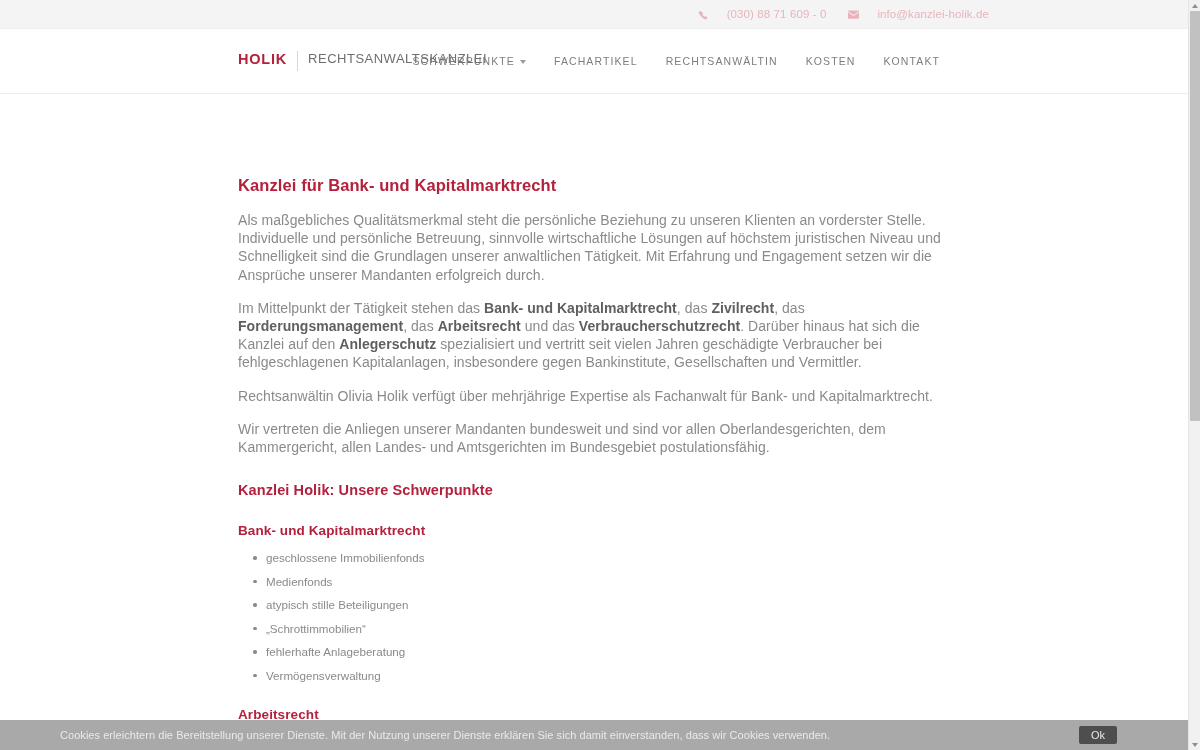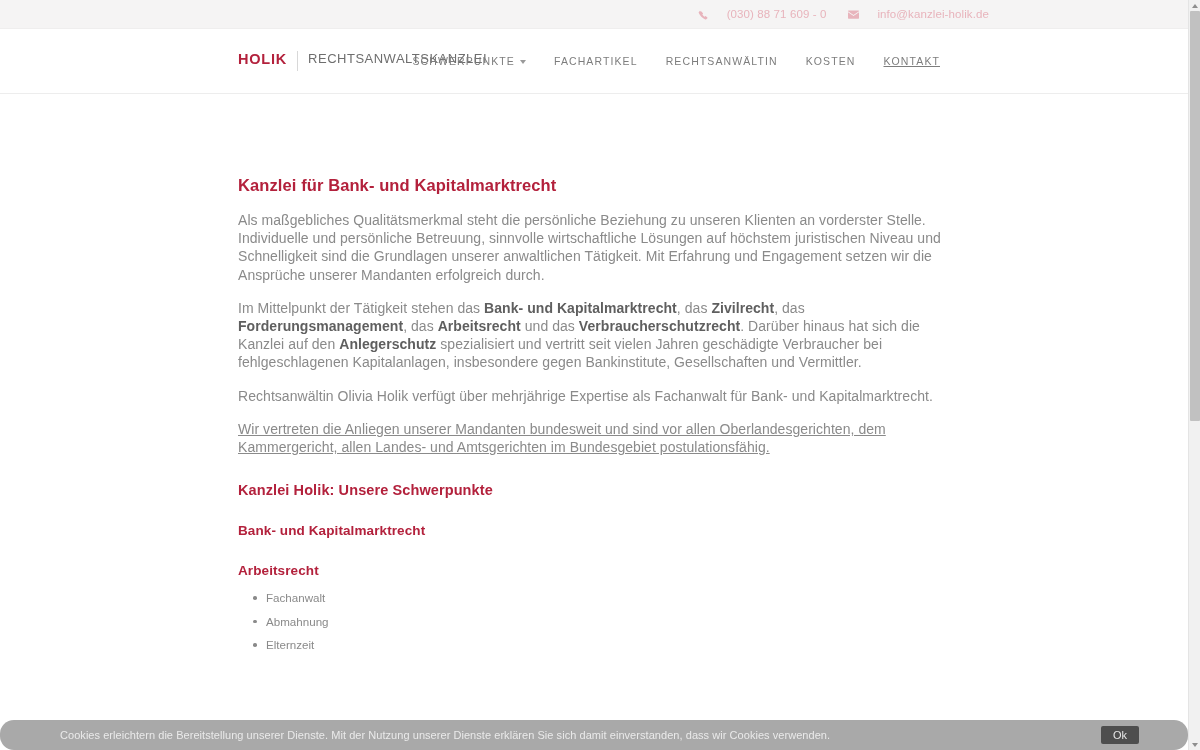--- a/index.html
+++ b/index.html
@@ -107,21 +107,21 @@
     font-size: 10.5px;
     color: #7d7d7d;
     letter-spacing: 1.1px;
     text-decoration: none;
     padding: 0 14px;
     display: flex;
     align-items: center;
     gap: 5px;
     white-space: nowrap;
   }
-  .nav-item:last-child { padding-right: 0; text-decoration: underline; }
+  .nav-item:last-child { padding-right: 0; }
   .caret {
     display: inline-block;
     width: 0; height: 0;
     border-left: 3.5px solid transparent;
     border-right: 3.5px solid transparent;
     border-top: 4px solid #9a9a9a;
     position: relative;
     top: 1px;
   }
 
@@ -157,21 +157,21 @@
   }
 
   p.body-text {
     font-size: 14px;
     line-height: 18.2px;
     color: #8a8a8a;
     margin: 0 0 15px 0;
     letter-spacing: 0.05px;
   }
   p.body-text b { color: #5f5f5f; font-weight: bold; }
-  p.body-text:last-of-type { margin-bottom: 0; text-decoration: underline; }
+  p.body-text:last-of-type { margin-bottom: 0; }
 
   ul.topic-list {
     list-style: none;
     margin: 14px 0 0 0;
     padding: 0;
   }
   ul.topic-list li {
     position: relative;
     font-size: 11.6px;
     color: #8a8a8a;
@@ -193,22 +193,21 @@
   
   .cookie-bar {
     position: absolute;
     left: 0;
     bottom: 0;
     width: 1188px;
     height: 30px;
     background: #a9a9a9;
     display: flex;
     align-items: center;
-    padding: 0 6px 0 60px;
-    border-radius: 14px;
+    padding: 0 28px 0 60px;
   }
   .cookie-text {
     font-size: 11px;
     color: #eaeaea;
     letter-spacing: 0.05px;
     flex: 1;
     white-space: nowrap;
   }
   .cookie-ok {
     background: #4e4e4e;
@@ -324,20 +323,28 @@
 
       <p class="body-text"><span>Im Mittelpunkt der Tätigkeit stehen das </span><b>Bank- und Kapitalmarktrecht</b><span>, das </span><b>Zivilrecht</b><span>, das </span><b>Forderungsmanagement</b><span>, das </span><b>Arbeitsrecht</b><span> und das </span><b>Verbraucherschutzrecht</b><span>. Darüber hinaus hat sich die Kanzlei auf den </span><b>Anlegerschutz</b><span> spezialisiert und vertritt seit vielen Jahren geschädigte Verbraucher bei fehlgeschlagenen Kapitalanlagen, insbesondere gegen Bankinstitute, Gesellschaften und Vermittler.</span></p>
 
       <p class="body-text">Rechtsanwältin Olivia Holik verfügt über mehrjährige Expertise als Fachanwalt für Bank- und Kapitalmarktrecht.</p>
 
       <p class="body-text">Wir vertreten die Anliegen unserer Mandanten bundesweit und sind vor allen Oberlandesgerichten, dem Kammergericht, allen Landes- und Amtsgerichten im Bundesgebiet postulationsfähig.</p>
 
       <h2 class="section-title">Kanzlei Holik: Unsere Schwerpunkte</h2>
 
       <h3 class="sub-title">Bank- und Kapitalmarktrecht</h3>
+      <ul class="topic-list">
+        <li>geschlossene Immobilienfonds</li>
+        <li>Medienfonds</li>
+        <li>atypisch stille Beteiligungen</li>
+        <li>„Schrottimmobilien“</li>
+        <li>fehlerhafte Anlageberatung</li>
+        <li>Vermögensverwaltung</li>
+      </ul>
 
       <h3 class="sub-title">Arbeitsrecht</h3>
       <ul class="topic-list">
         <li>Fachanwalt</li>
         <li>Abmahnung</li>
         <li>Elternzeit</li>
 
       </ul>
 
     </div>

